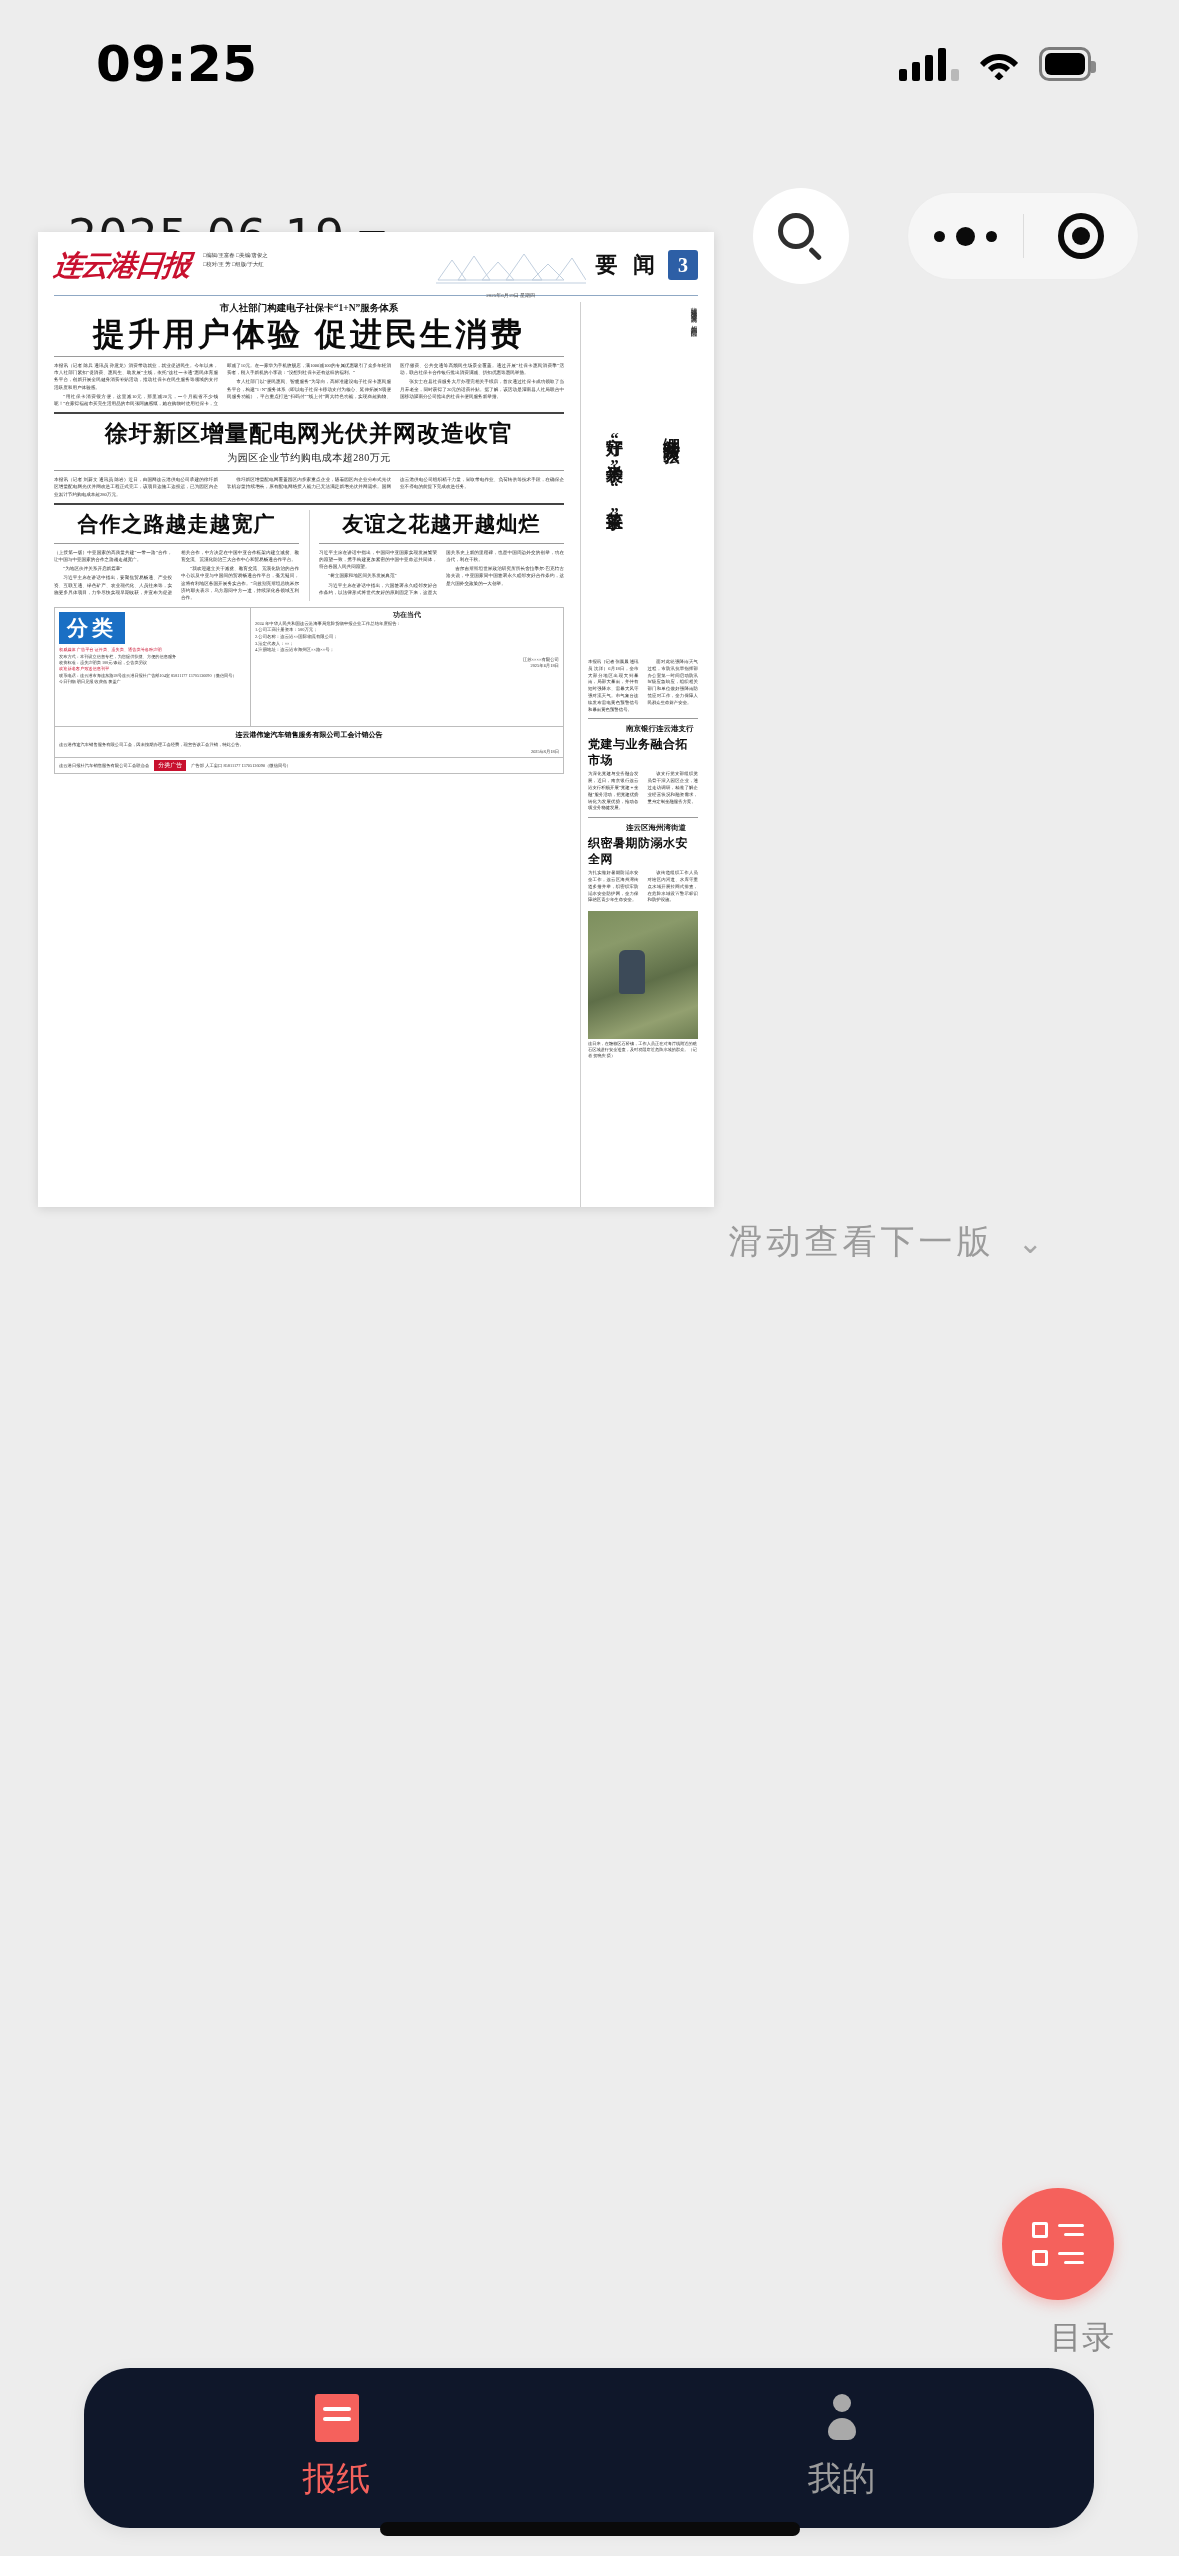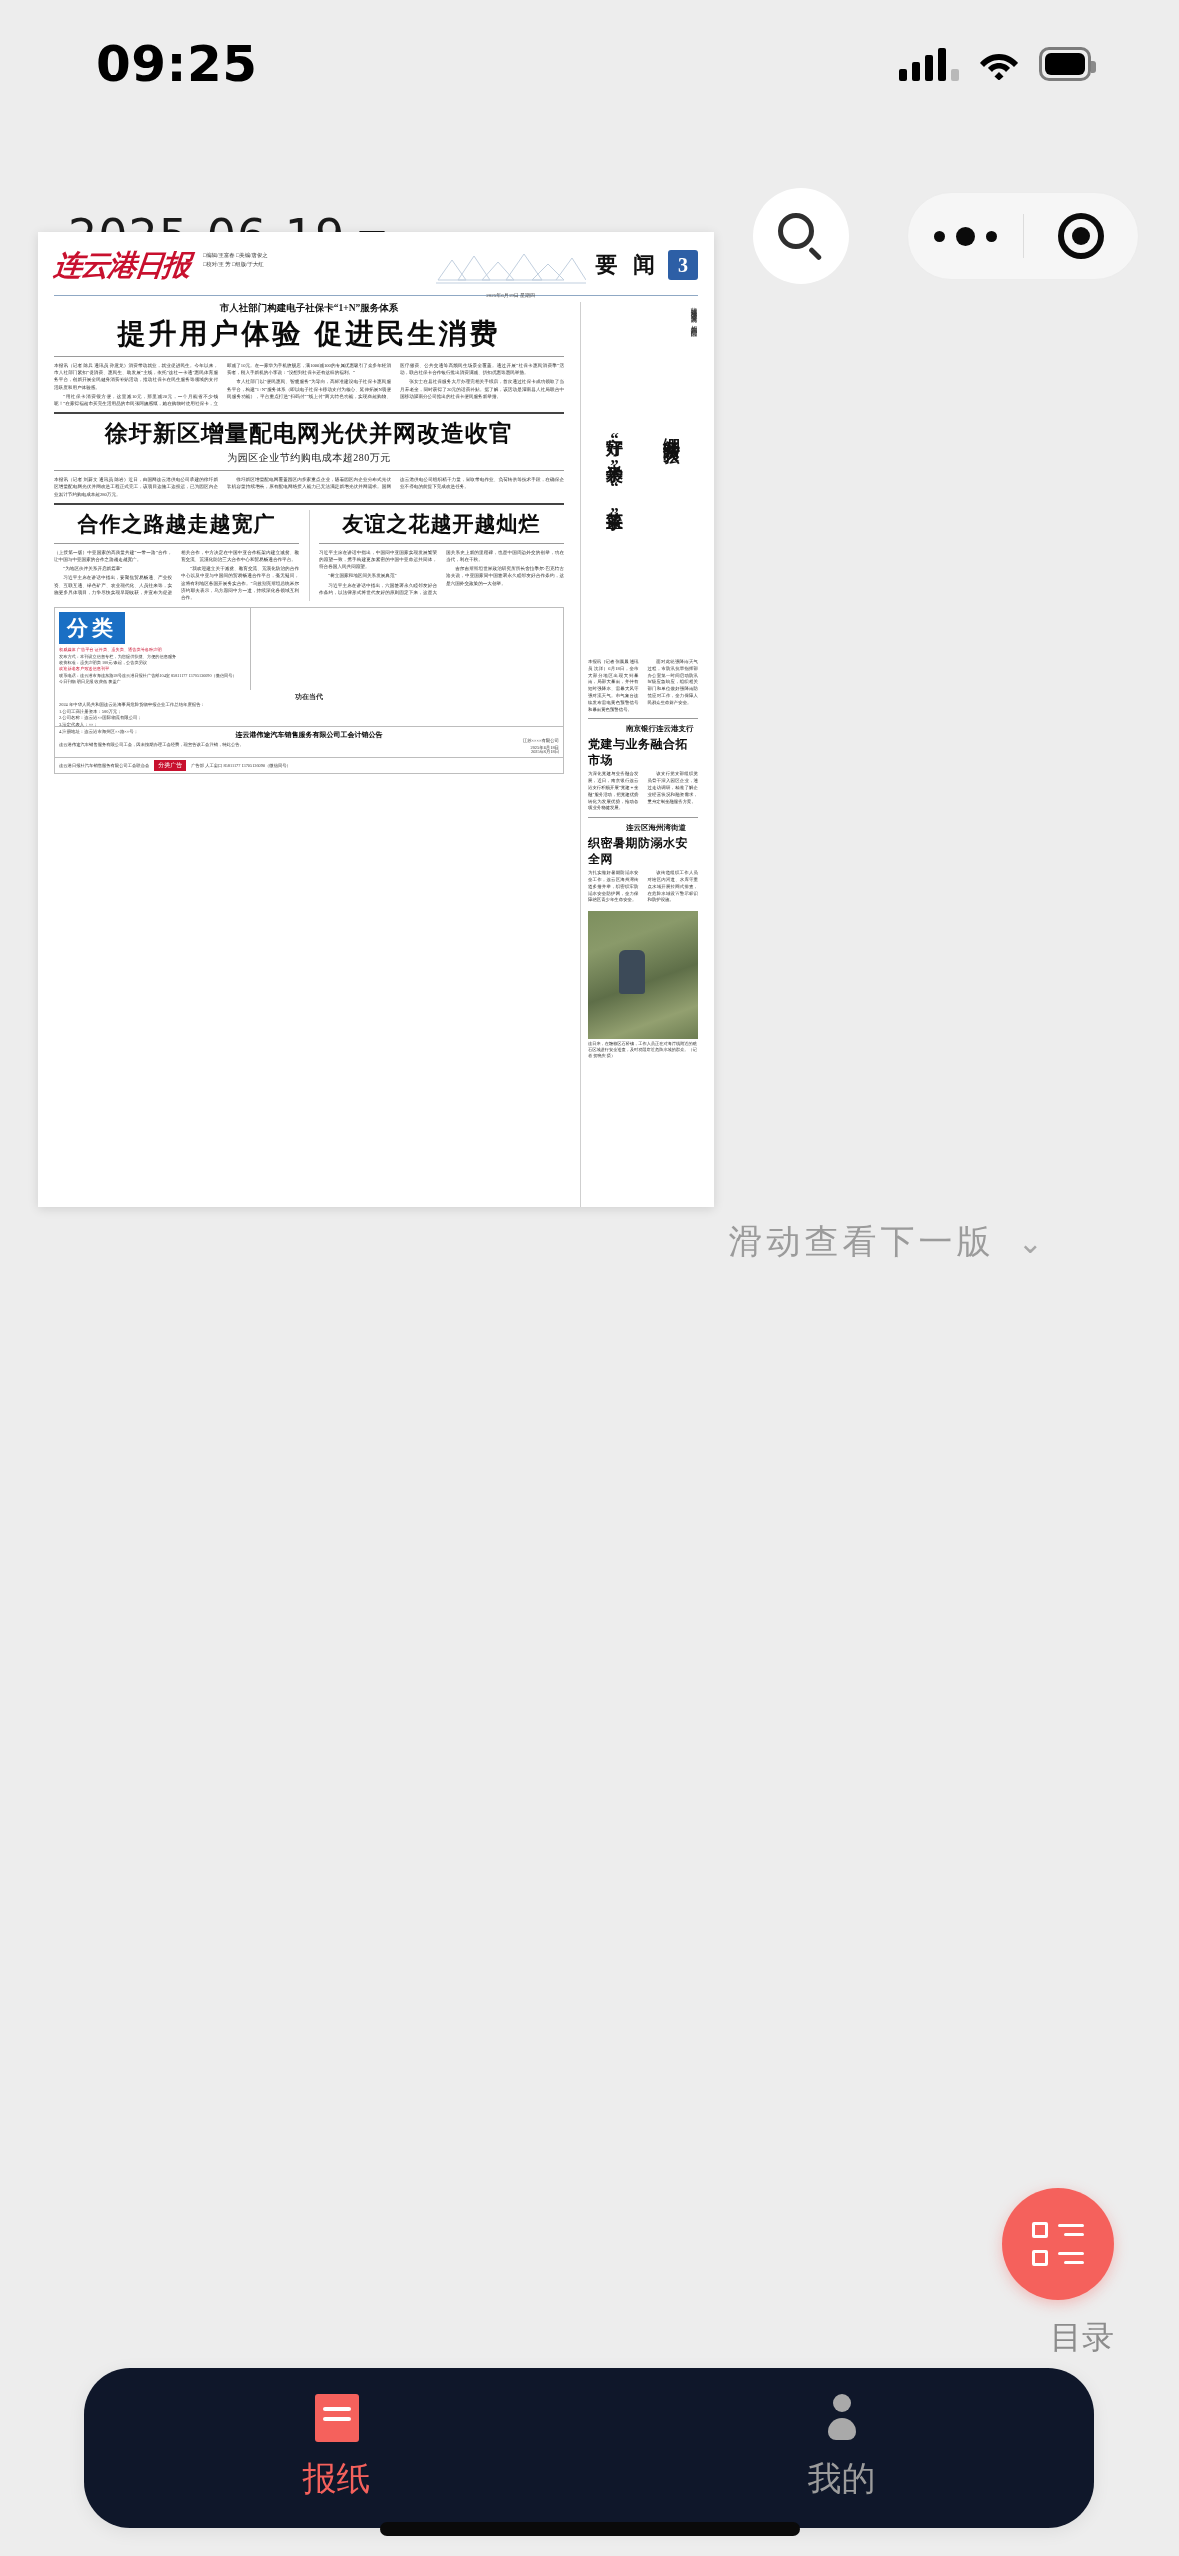--- a/index.html
+++ b/index.html
@@ -139,21 +139,21 @@
   
   .page-body { display: flex; gap: 16px; height: 905px; justify-content: space-between; }
   .col-main { flex: 1; display: flex; flex-direction: column; }
   .col-side {
     width: 118px; border-left: 1px solid #cfcfcf; padding-left: 7px;
     display: flex; flex-direction: column;
   }
 
   .kicker { font-size: 9.5px; text-align: center; color: #111; font-weight: 700; margin-bottom: 2px; }
   .headline-1 {
-    font-size: 28px; font-weight: 700; text-align: center; color: #0b0b0b;
+    font-size: 32px; font-weight: 700; text-align: center; color: #0b0b0b;
     letter-spacing: 3px; line-height: 34px;
     font-family: "Liberation Sans", sans-serif;
   }
   .headline-2 {
     font-size: 23px; font-weight: 700; text-align: center; color: #0b0b0b;
     letter-spacing: 1px; line-height: 30px;
     font-family: "Liberation Serif", serif;
   }
   .subhead { font-size: 10px; text-align: center; color: #222; margin-top: 2px; letter-spacing: .5px; }
   .headline-3 {
@@ -179,21 +179,21 @@
   }
   .side-vert-small {
     writing-mode: vertical-rl; text-orientation: upright;
     font-size: 6.5px; letter-spacing: 1px; height: 120px; color: #333;
   }
   .side-kicker { font-size: 7.5px; font-weight: 700; color: #111; margin-bottom: 2px; margin-left: 38px; }
   .side-head { font-size: 12px; font-weight: 700; color: #0b0b0b; letter-spacing: .5px; line-height: 16px; }
 
   
   .ad-block {
-    border: 1px solid #bdbdbd; margin-top: 6px; display: flex; height: 120px; flex-direction: column;
+    border: 1px solid #bdbdbd; margin-top: 6px; display: flex; height: 120px;
   }
   .ad-left { width: 196px; border-right: 1px solid #bdbdbd; padding: 4px; position: relative; }
   .ad-badge {
     background: #1a6fc4; color: #fff; font-size: 21px; font-weight: 700;
     padding: 2px 8px; display: inline-block; letter-spacing: 4px;
     font-family: "Liberation Sans", sans-serif;
   }
   .ad-lines { font-size: 4.2px; line-height: 6.4px; color: #333; margin-top: 3px; }
   .ad-red { color: #c8102e; }
   .ad-mid { flex: 1; padding: 4px; font-size: 4.4px; line-height: 6.6px; color: #333; }

